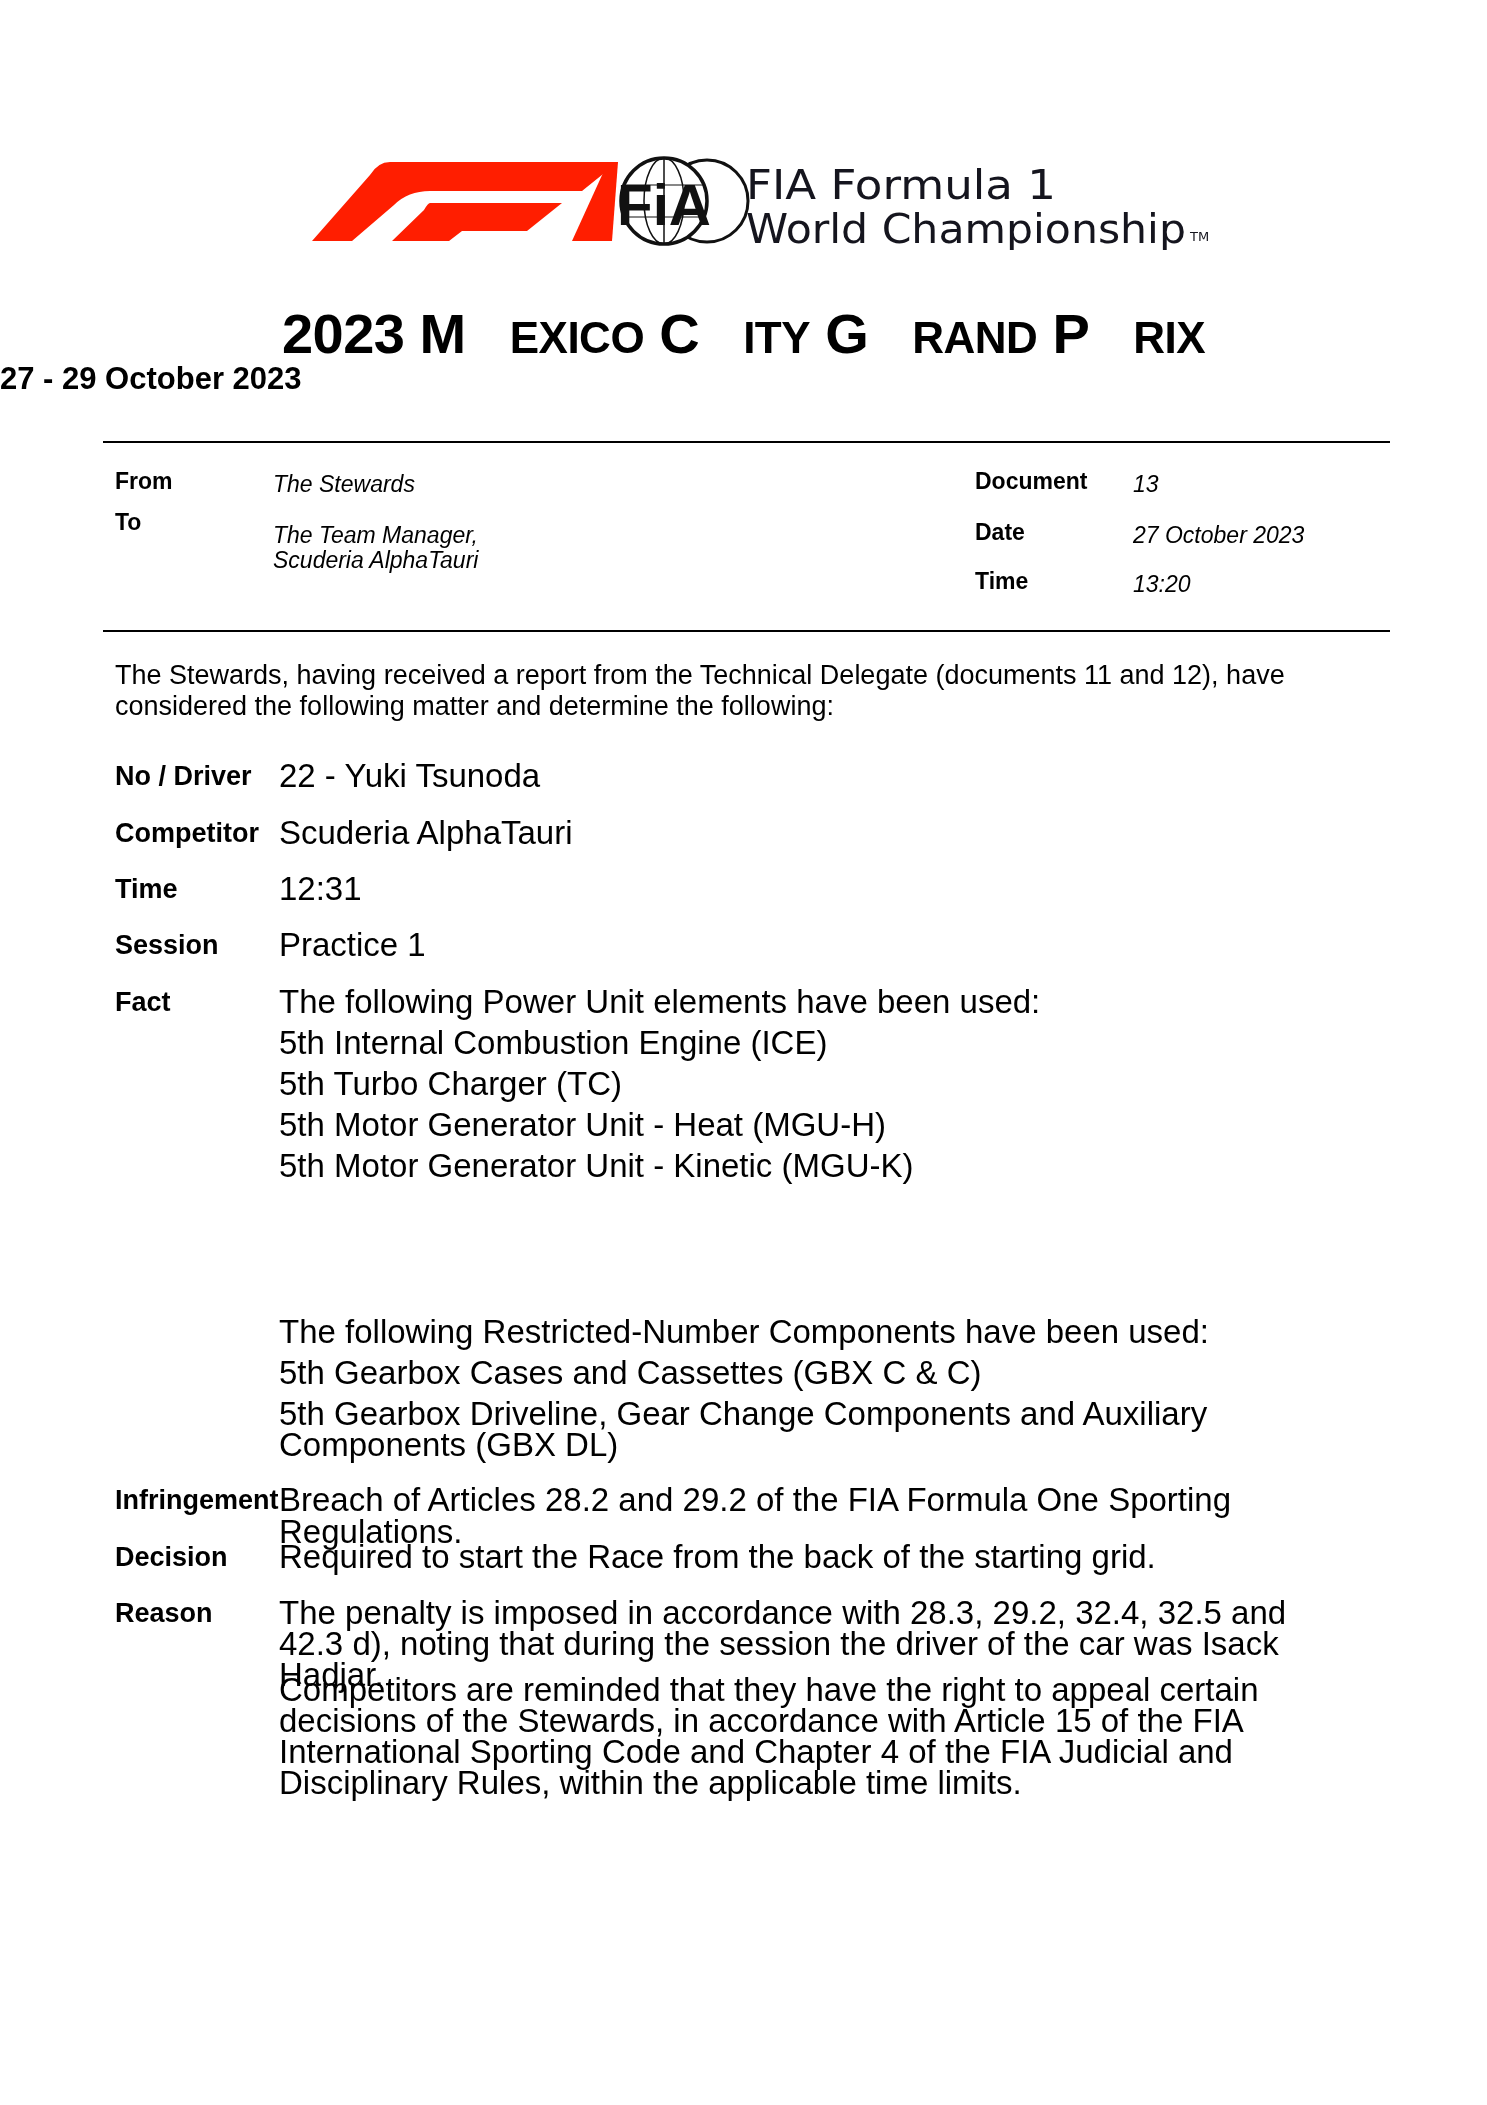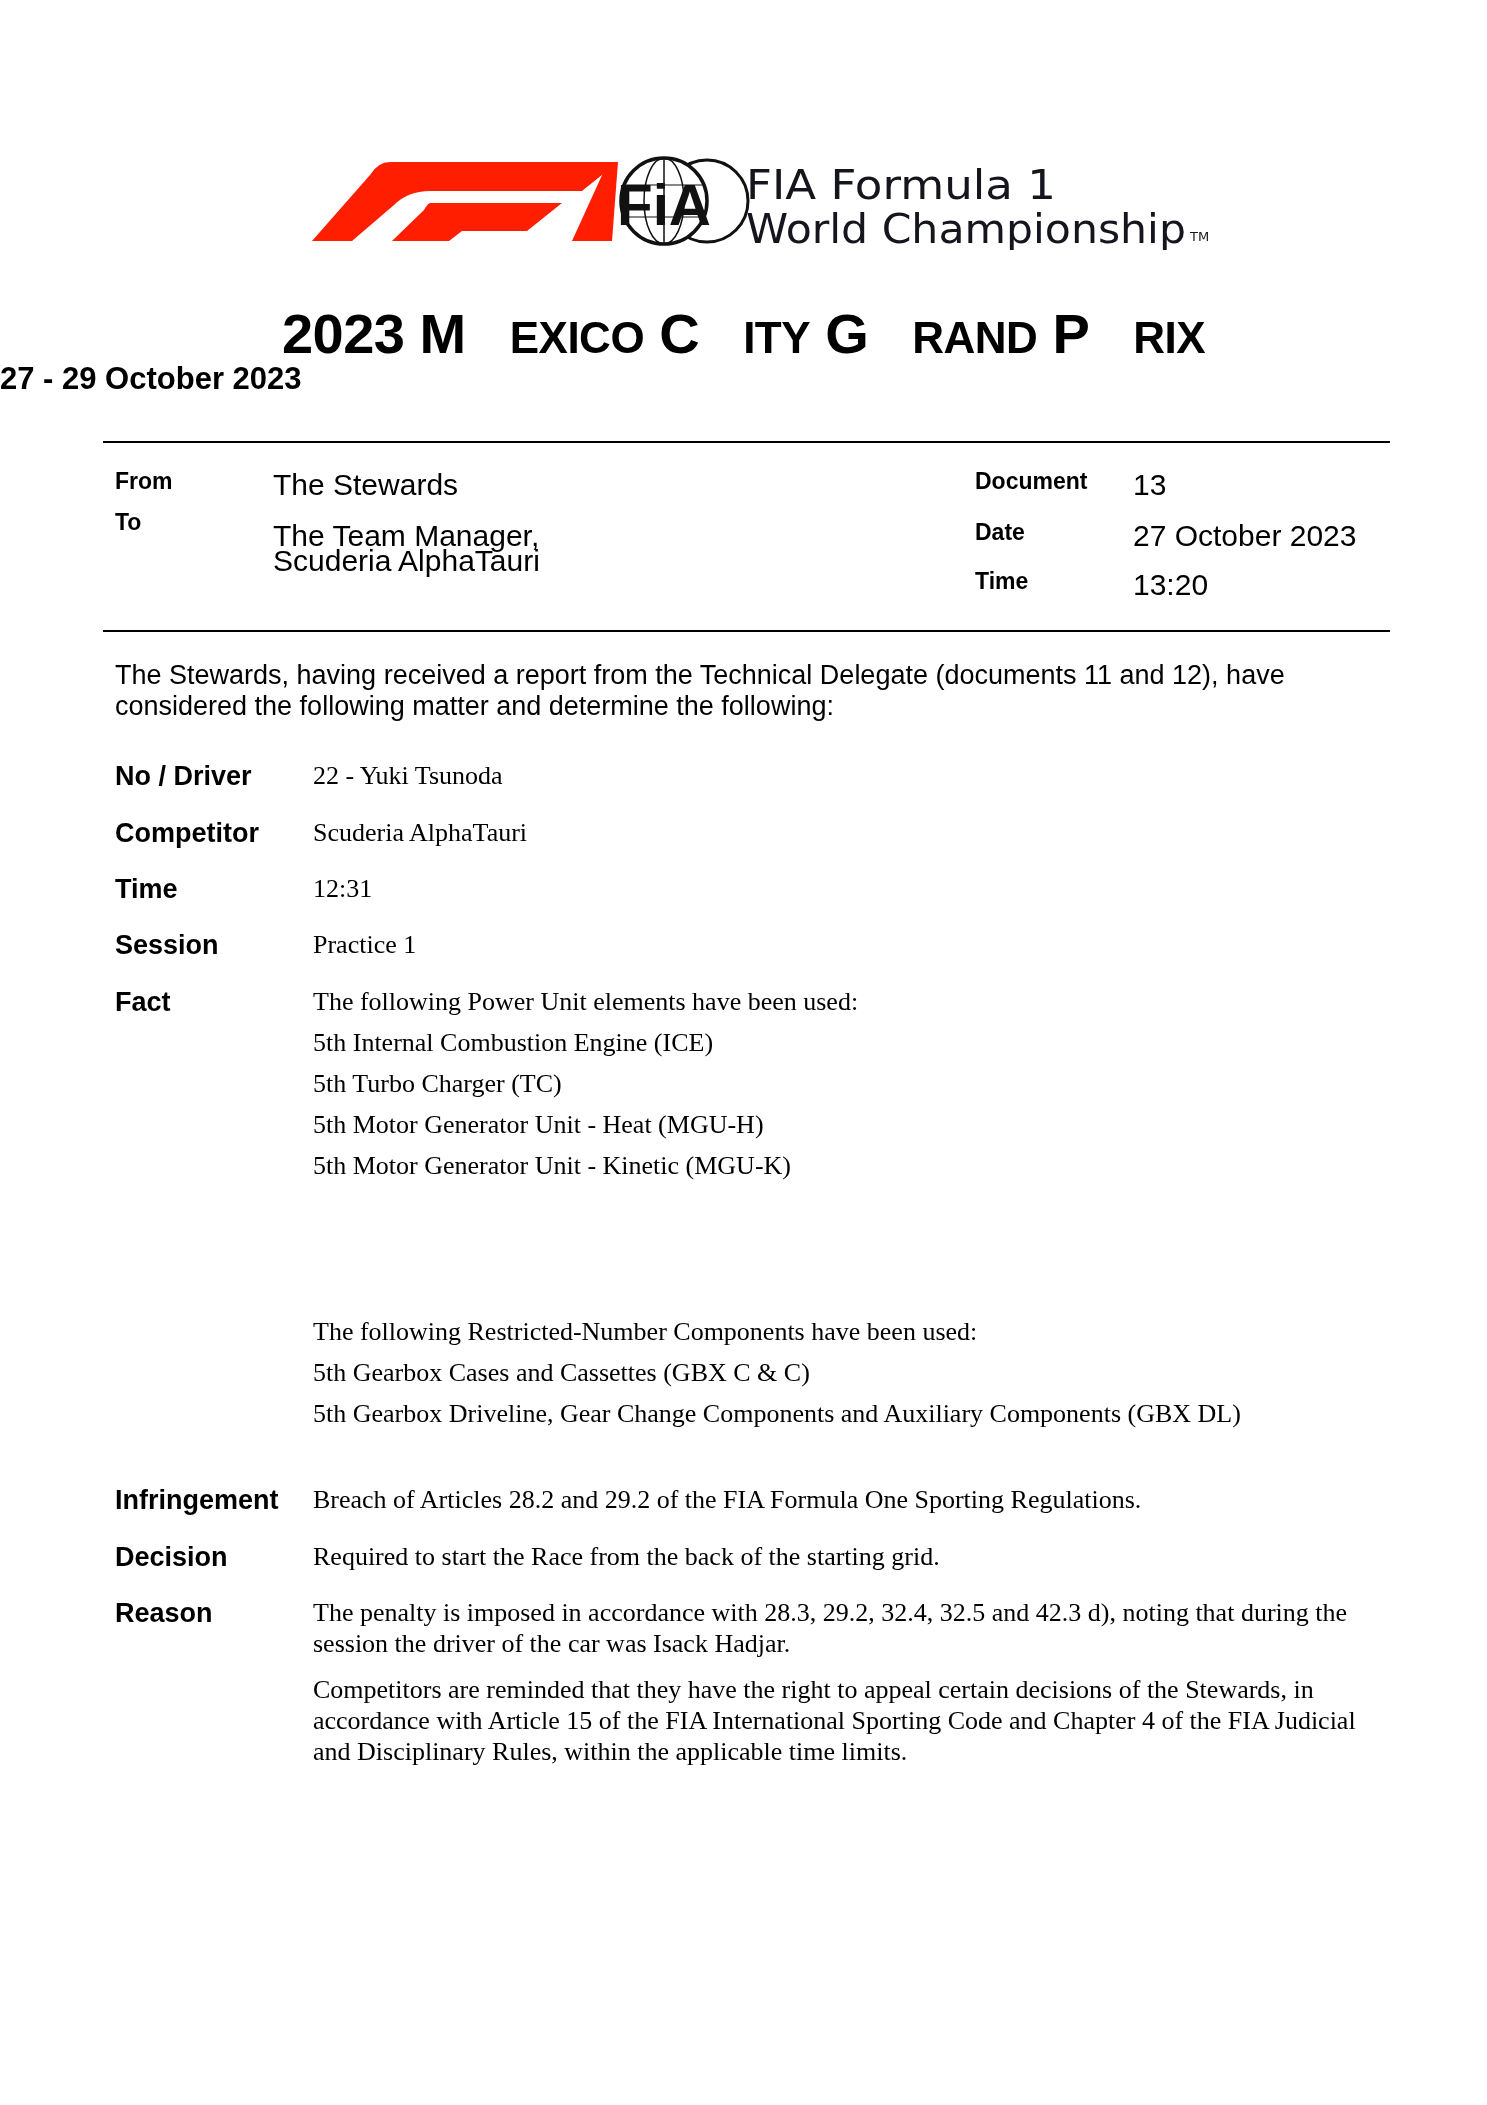--- a/index.html
+++ b/index.html
@@ -3,24 +3,24 @@
 <meta charset="utf-8">
 <style>
   html, body { margin:0; padding:0; background:#ffffff; }
   body { width:1487px; height:2105px; position:relative; overflow:hidden; color:#000; font-family:"Liberation Sans", sans-serif; }
   #logo { position:absolute; left:312px; top:155px; width:900px; height:95px; }
   #title { position:absolute; left:0; width:1487px; top:302px; text-align:center; font-weight:bold; font-size:56px; line-height:64px; letter-spacing:-0.5px; }
   #title .sc { font-size:44px;margin-left:44px; }
   #subtitle { position:absolute; left:0; width:1487px; top:360px; font-weight:bold; font-size:31px; line-height:38px; }
   .rule { position:absolute; left:103px; width:1287px; height:2px; background:#000; }
   .hlabel { position:absolute; font-weight:bold; font-size:23px; line-height:28px; }
-  .hval { position:absolute; font-size:30px; line-height:27px; }
+  .hval { position:absolute; font-size:23px; line-height:27px;font-style:italic; }
   .intro { position:absolute; left:115px; top:660px; width:1250px; font-size:27px; line-height:31px; }
   .flabel { position:absolute; left:115px; font-weight:bold; font-size:27px; line-height:32px; }
-  .fval { position:absolute; left:313px; width:1060px; font-size:26px; line-height:32px;font-family:Liberation Serif, serif; }
+  .fval { position:absolute; left:279px; width:1060px; font-size:33px; line-height:32px; }
   .line { display:block; height:41px; }
   .wrap { line-height:31px; }
 </style>
 </head>
 <body>
 
 <div id="logo">
   <svg width="900" height="95" viewBox="0 0 900 95" xmlns="http://www.w3.org/2000/svg">
 
     <g fill="#ff1e00">

